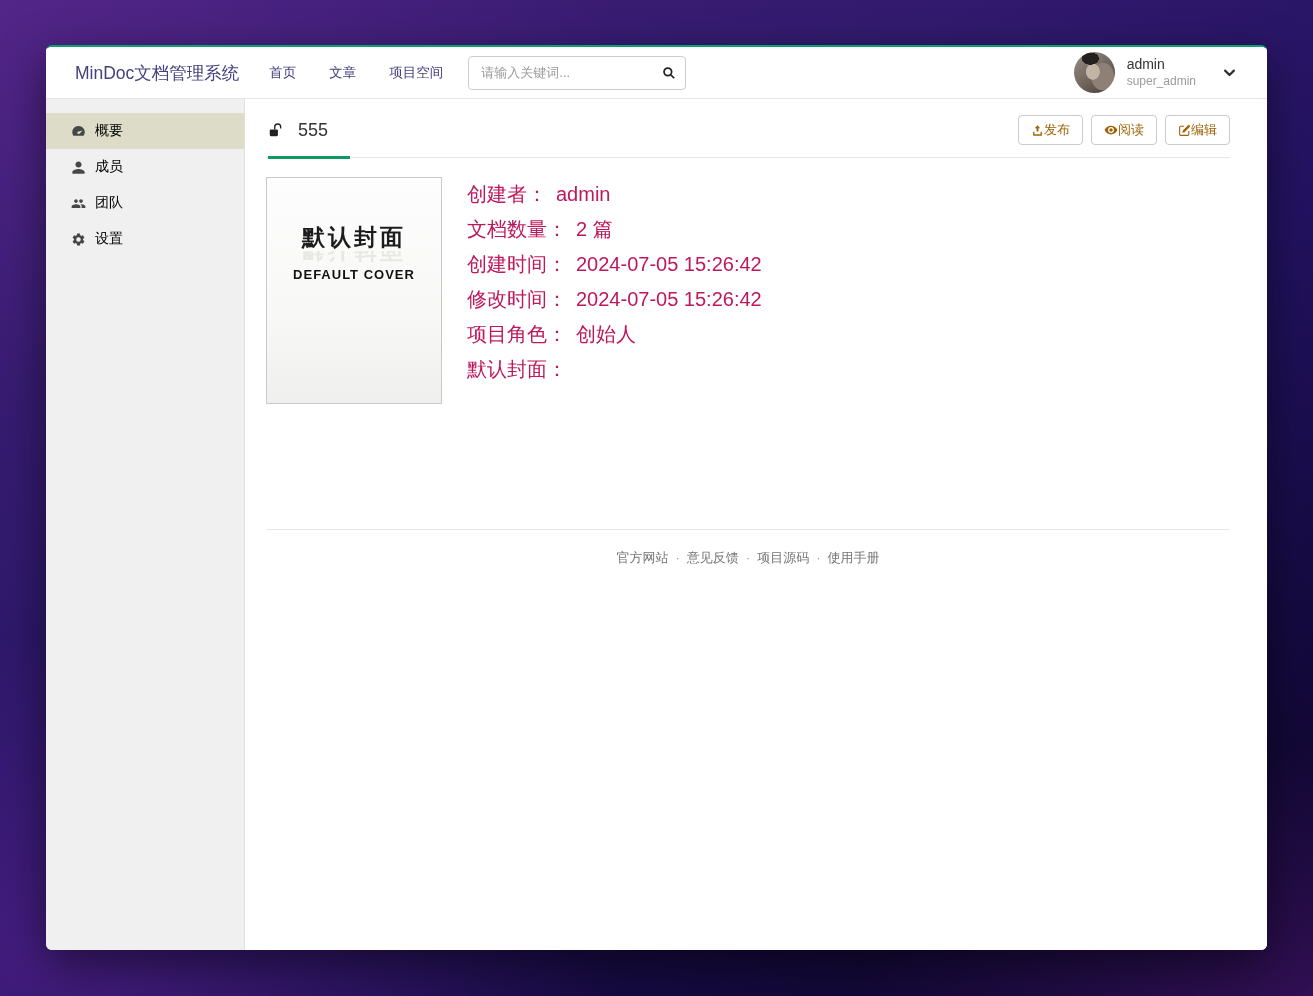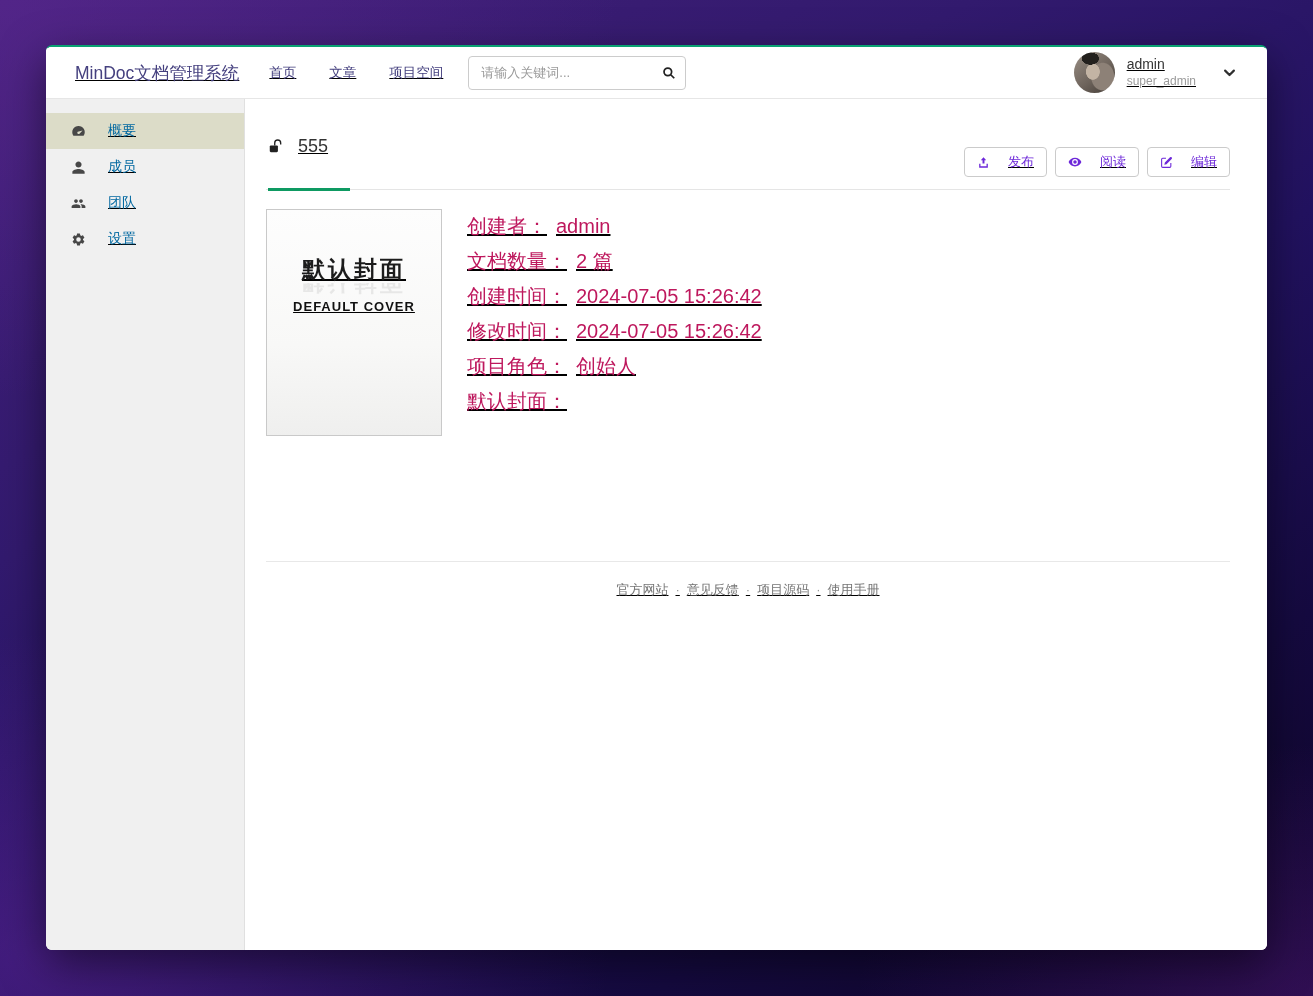--- a/index.html
+++ b/index.html
@@ -19,21 +19,21 @@
       radial-gradient(900px 520px at 4% 96%, rgba(110,42,165,.45), transparent 62%),
       radial-gradient(1000px 640px at 0% 0%, rgba(96,42,150,.50), transparent 62%),
       radial-gradient(760px 420px at 100% 100%, rgba(105,32,160,.38), transparent 60%),
       linear-gradient(150deg,#44207A 0%,#321A6E 32%,#221260 55%,#150A40 78%,#0E0524 100%);
   }
   .page-card{
     position:absolute;left:46px;top:45px;width:1221px;height:905px;
     background:#fff;border-radius:6px;overflow:hidden;
     border-top:2px solid #0AA172;
     box-shadow:0 14px 44px rgba(0,0,0,.5);
-    display:flex;flex-direction:column;text-decoration:underline;
+    display:flex;flex-direction:column;
   }
   
   .navbar{height:52px;flex:none;display:flex;align-items:center;padding:0 30px 0 29px;border-bottom:1px solid #E6E6E6;background:#fff;}
   .brand{font-size:17.5px;color:var(--nav-text);white-space:nowrap;cursor:pointer;}
   .nav{display:flex;align-items:center;margin-left:30px;gap:33px;}
   .nav a{font-size:13.5px;color:var(--nav-text);text-decoration:none;cursor:pointer;white-space:nowrap;}
   .search{position:relative;margin-left:25px;width:218px;height:34px;flex:none;}
   .search input{width:100%;height:100%;border:1px solid #CCC;border-radius:4px;padding:0 32px 0 12px;font-size:13px;color:#555;outline:none;background:#fff;font-family:inherit;}
   .search input::placeholder{color:#9A9A9A;}
   .search-btn{position:absolute;right:1px;top:1px;bottom:1px;width:32px;border:none;background:transparent;display:flex;align-items:center;justify-content:center;color:#222;cursor:pointer;padding:0;}
@@ -46,30 +46,30 @@
       radial-gradient(20px 24px at 70% 60%, #8d8177 0 55%, transparent 60%),
       linear-gradient(140deg,#9a8f85 0%,#6e645c 55%,#3f3832 100%);
   }
   .user-names{margin-left:12px;line-height:1.25;}
   .user-name{font-size:14px;color:#333;}
   .user-role{font-size:12px;color:#9B9B9B;}
   .user .chev{margin-left:26px;color:#2f2f2f;}
   
   .body{flex:1;display:flex;min-height:0;}
   .sidebar{width:199px;flex:none;background:var(--sidebar-bg);border-right:1px solid #E0E0E0;padding-top:14px;}
-  .side-item{height:36px;display:flex;align-items:center;gap:22px;padding-left:25px;font-size:14px;color:#0369a1;cursor:pointer;}
+  .side-item{height:36px;display:flex;align-items:center;gap:9px;padding-left:25px;font-size:14px;color:#000000;cursor:pointer;}
   .side-item.active{background:var(--sidebar-active-bg);}
   .side-item .ico{width:15px;height:15px;color:#474747;flex:none;display:flex;}
   .main{flex:1;min-width:0;padding:16px 37px 0 21px;display:flex;flex-direction:column;background:#fff;}
   
   .main-header{position:relative;display:flex;align-items:center;justify-content:space-between;border-bottom:1px solid #E5E5E5;padding:0 0 12px 2px;}
   .title-wrap{display:flex;align-items:center;gap:13px;font-size:18px;color:#333;}
   .indicator{position:absolute;left:2px;bottom:-2px;width:82px;height:3px;background:var(--accent-green);}
   .actions{display:flex;gap:8px;}
-  .btn{display:inline-flex;align-items:center;gap:18px;height:30px;padding:0 12px;border:1px solid #CBCBCB;border-radius:4px;background:#fff;font-size:13px;color:#6d28d9;cursor:pointer;font-family:inherit;margin-top:32px;}
+  .btn{display:inline-flex;align-items:center;gap:0;height:30px;padding:0 12px;border:1px solid #CBCBCB;border-radius:4px;background:#fff;font-size:13px;color:#a16207;cursor:pointer;font-family:inherit;}
   .btn svg{flex:none;}
   
   .content{display:flex;margin-top:19px;}
   .cover{
     width:176px;height:227px;flex:none;border:1px solid #C9C9C9;
     background:linear-gradient(180deg,#FDFDFD 0%,#F8F8F7 60%,#EFEFEE 100%);
     text-align:center;padding-top:47px;cursor:default;
   }
   .cover-cn{font-family:"Liberation Serif","DejaVu Serif",serif;font-weight:bold;font-size:23px;line-height:26px;letter-spacing:3px;color:#1C1C1C;}
   .cover-cn.reflection{transform:scaleY(-1);opacity:.08;height:12px;overflow:hidden;}

